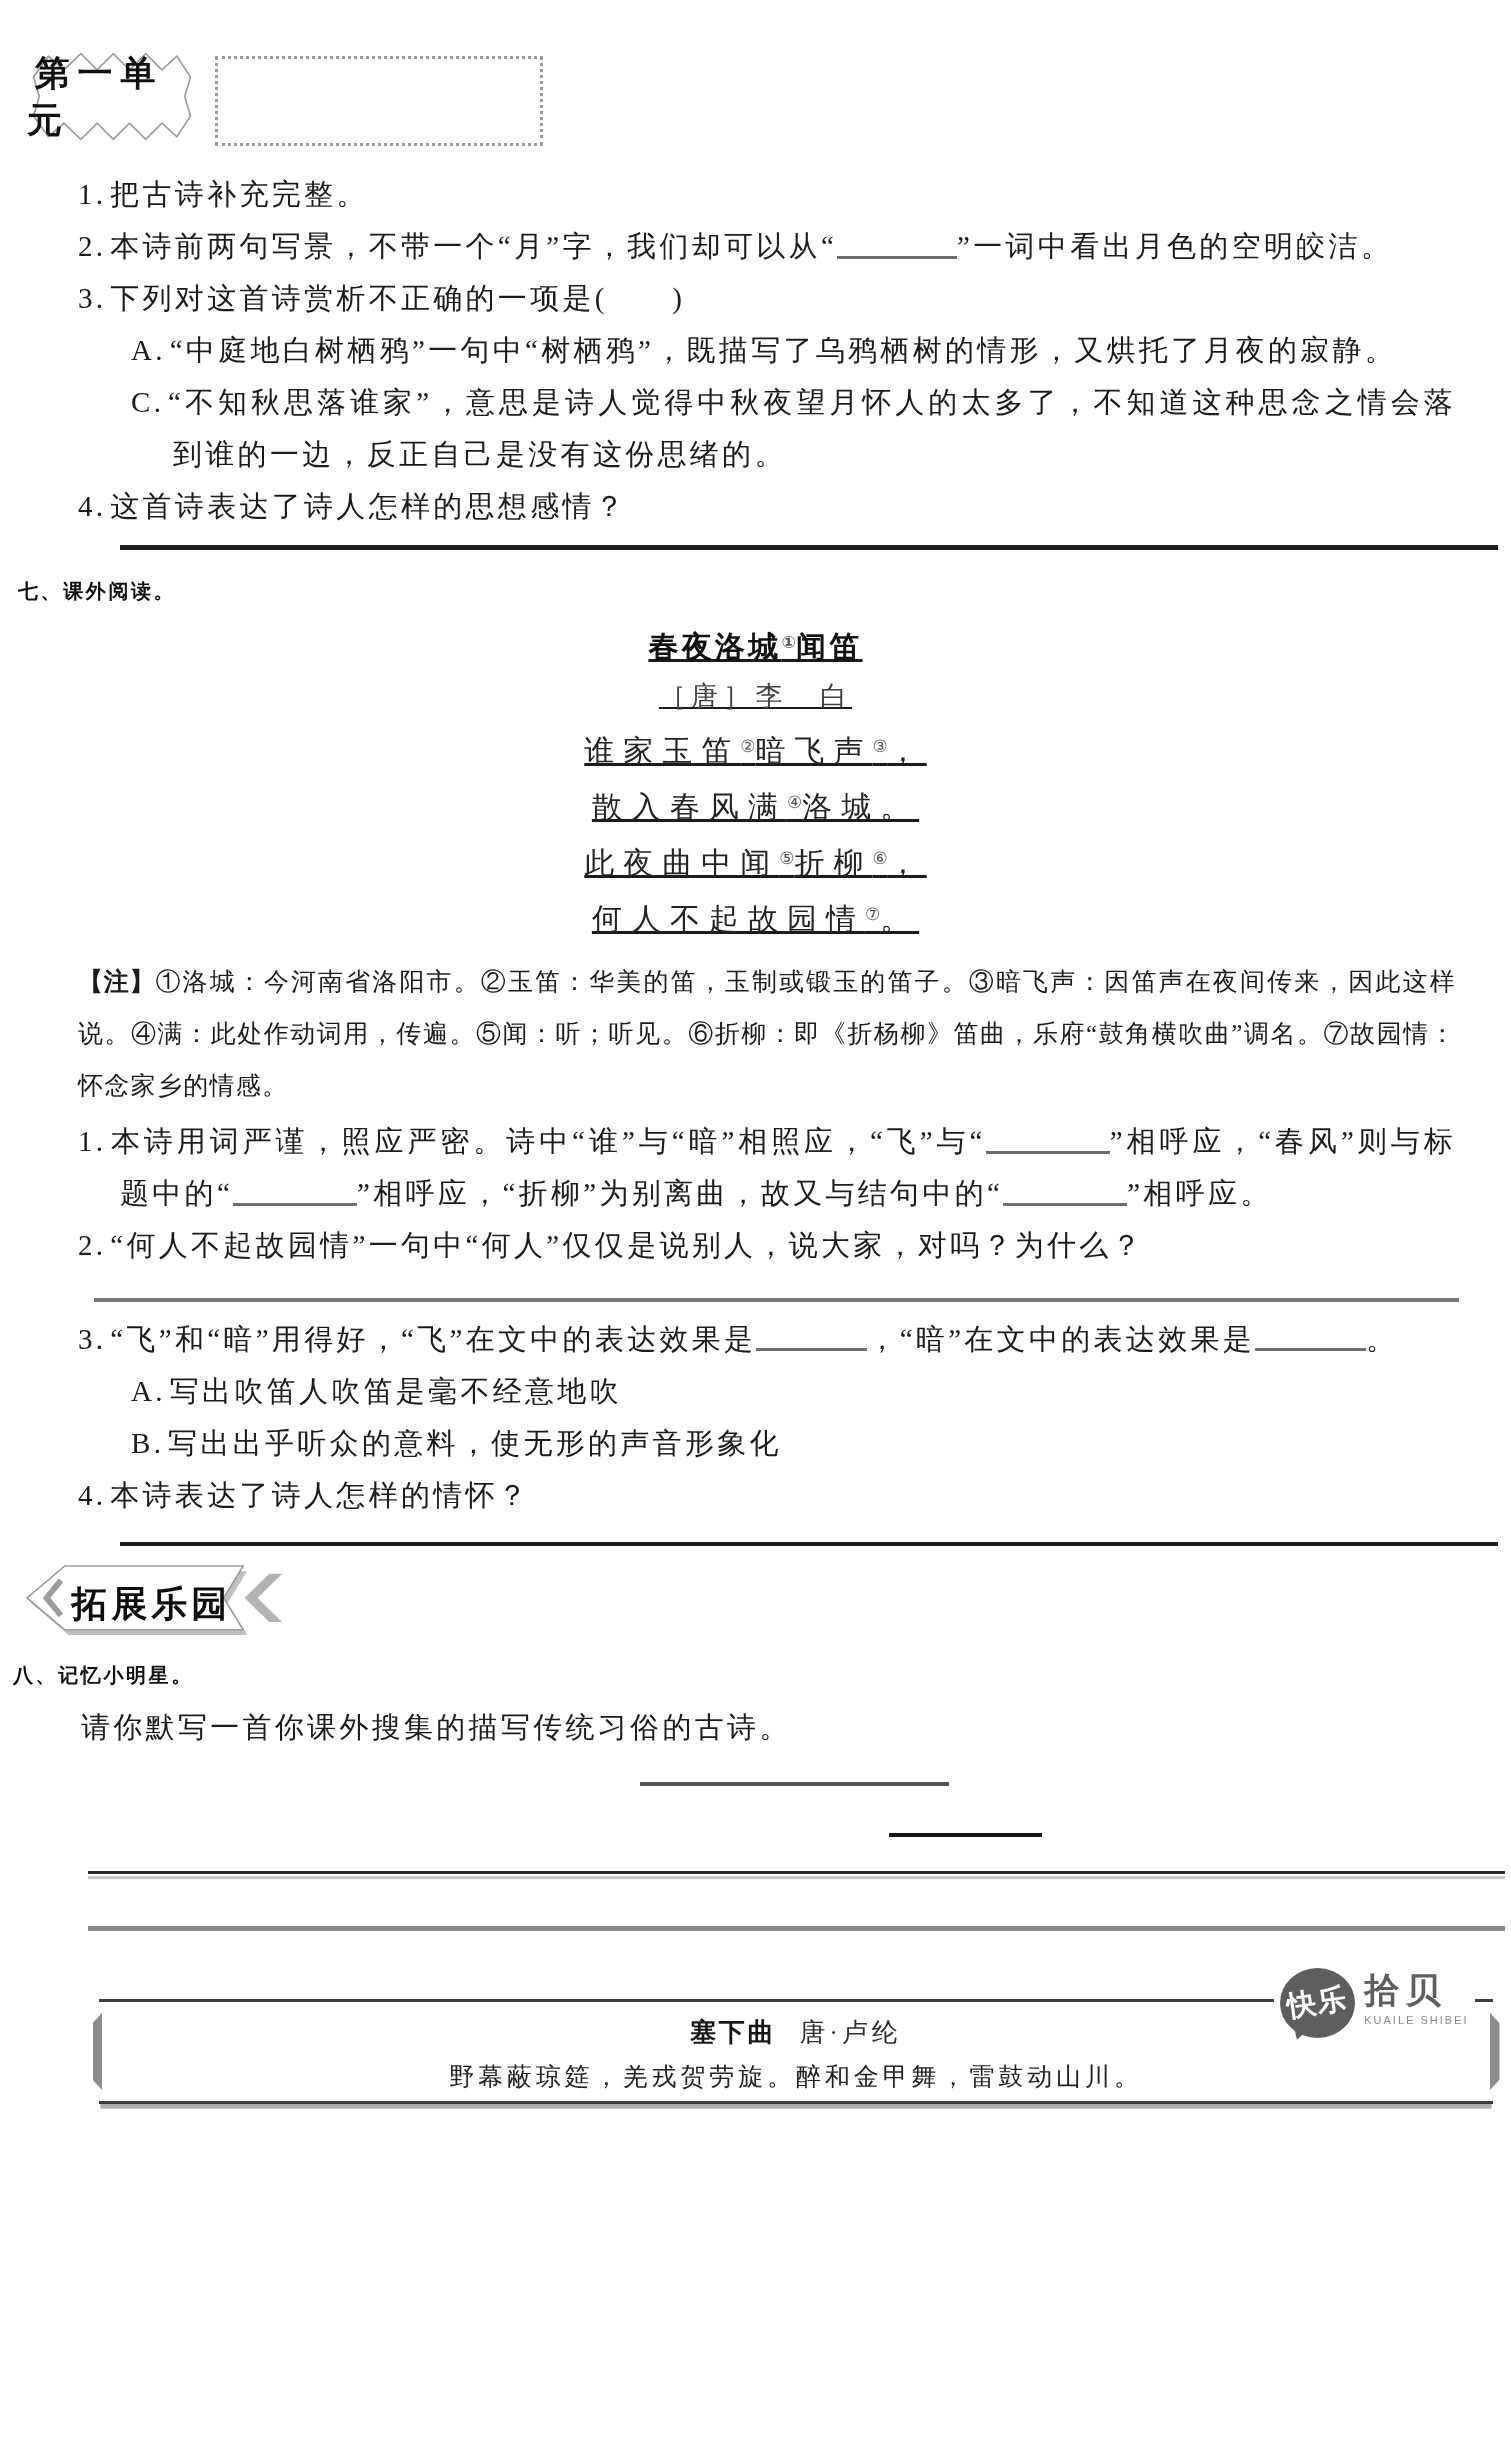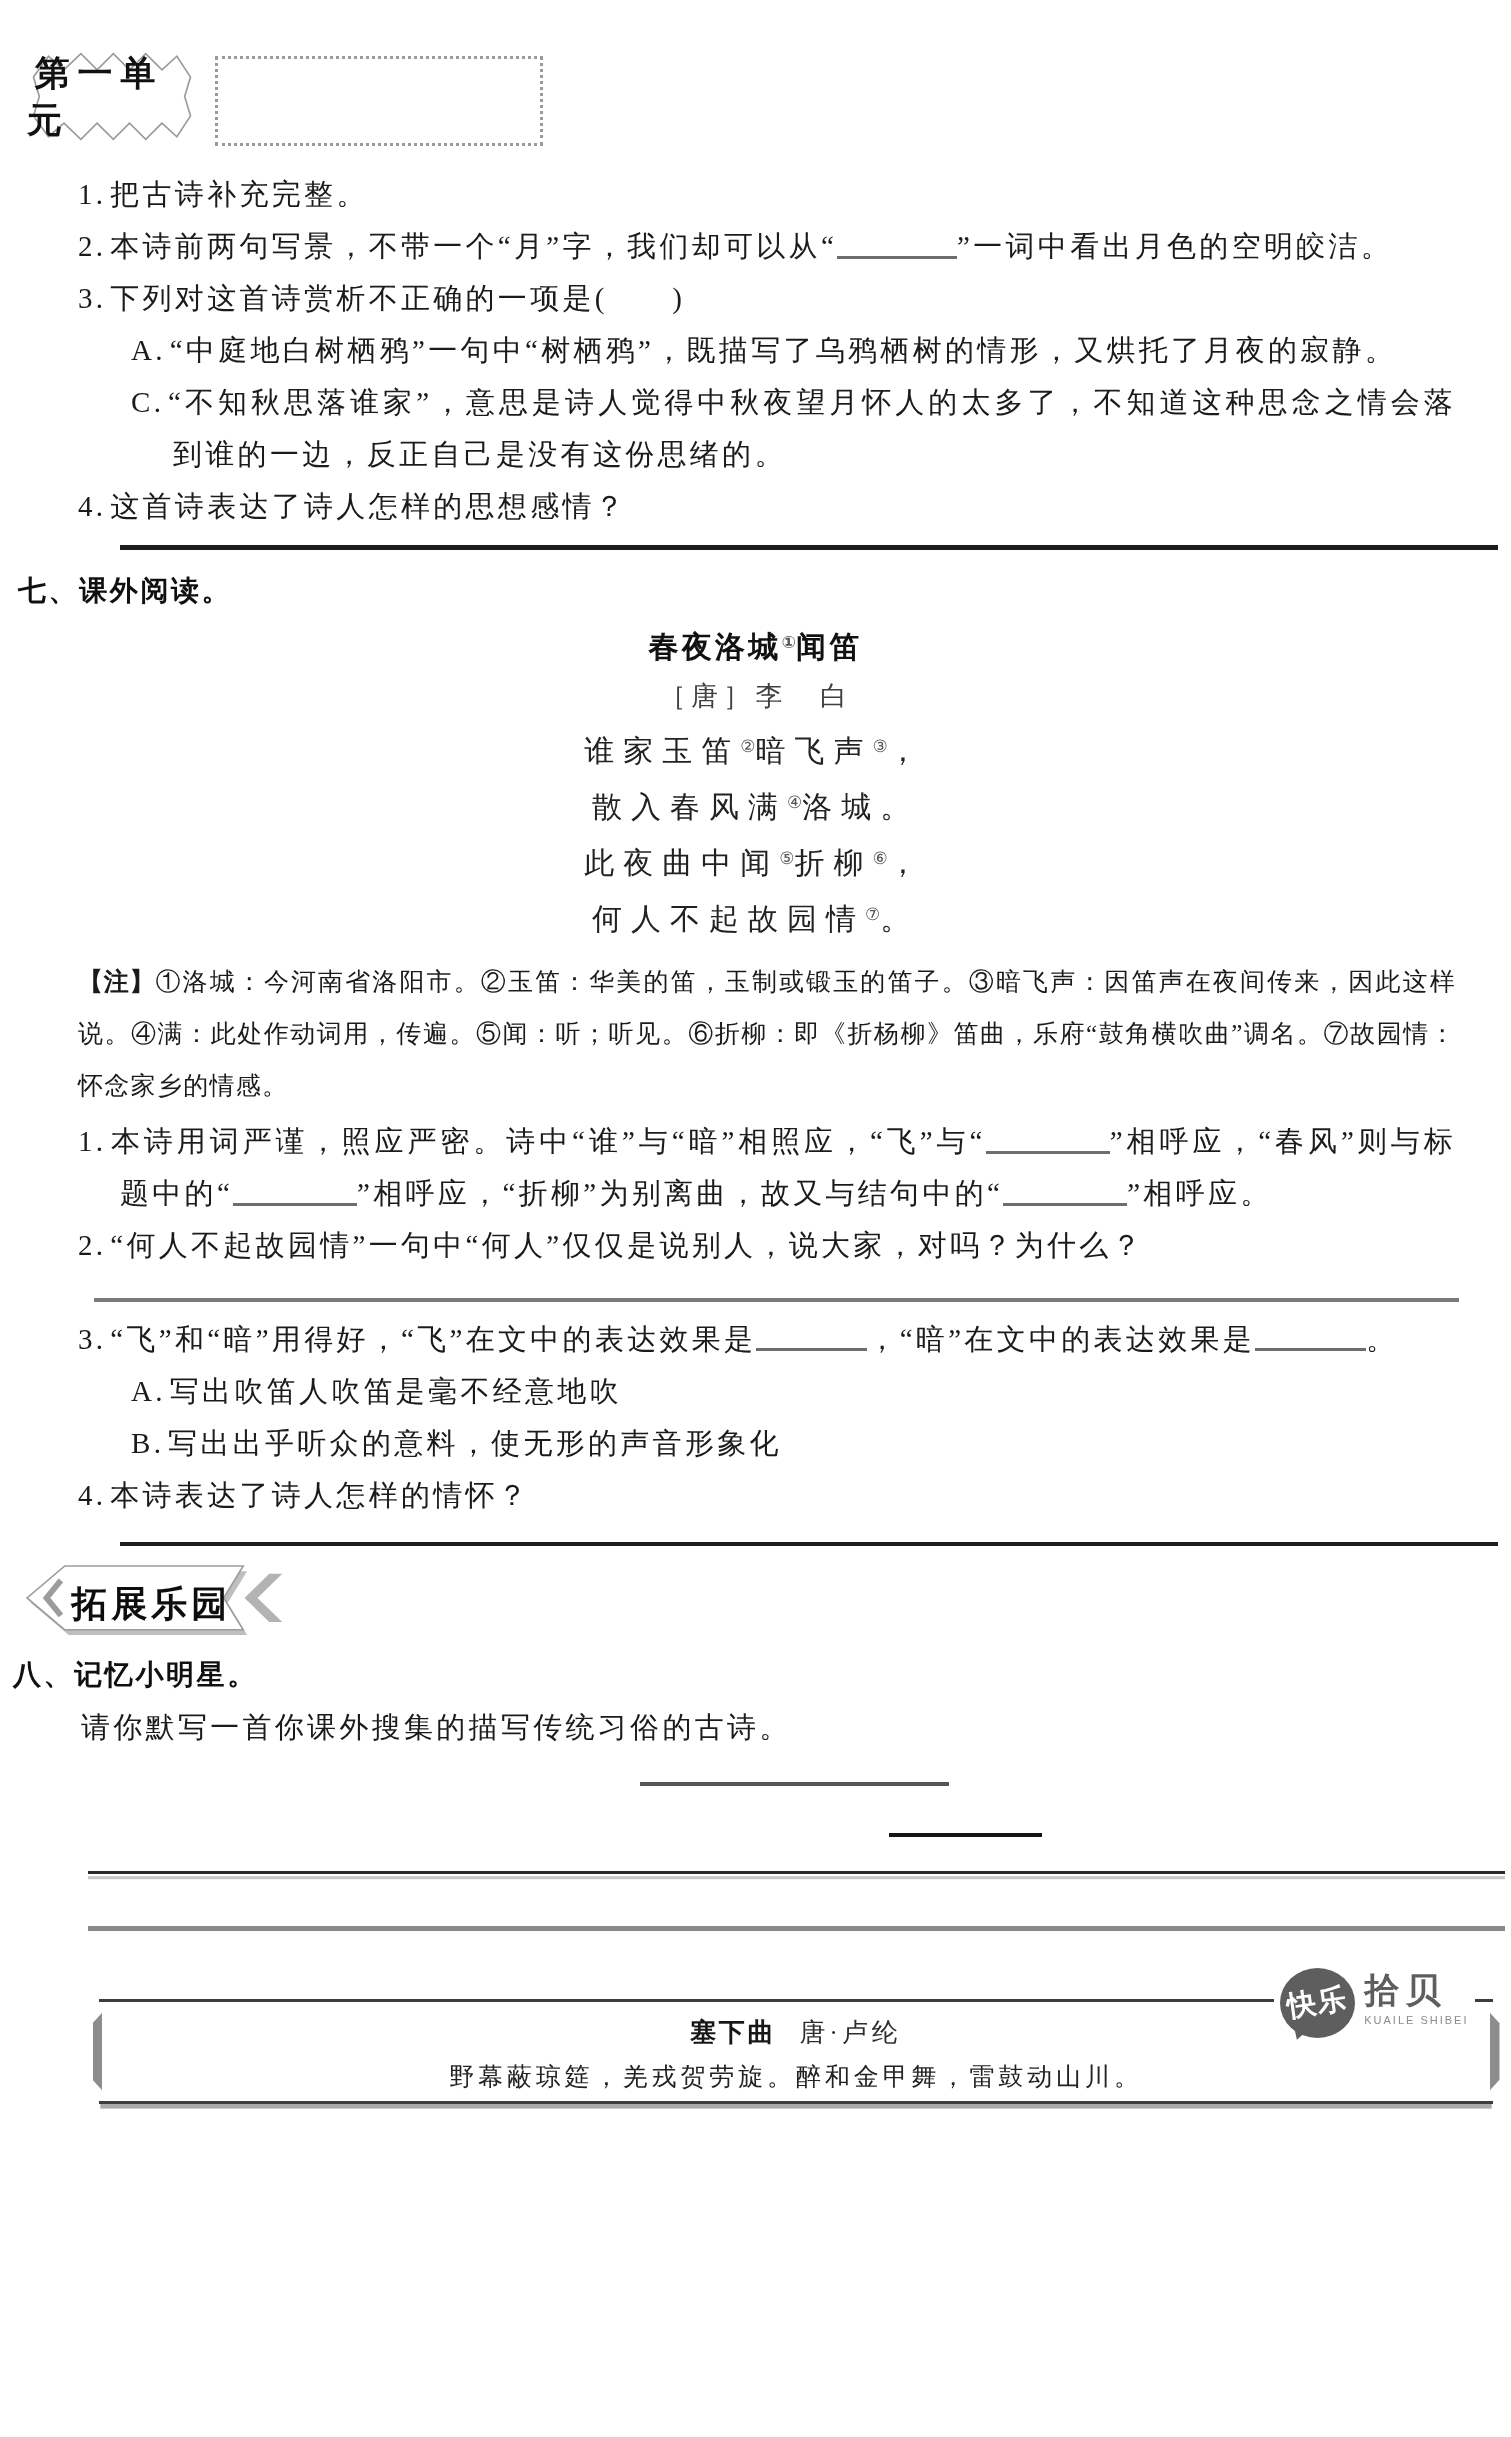--- a/index.html
+++ b/index.html
@@ -43,27 +43,27 @@
   .divider1 { margin-top:13px; }
   .divider2 { margin-top:21px; }
   .ans-line { height:3.9px; background:#7a7a7a; width:1365px; margin:27px 0 0 16.3px; }
   .short-line-1 { height:3.3px; background:#555; width:309px; margin:29px 0 0 640px; }
   .short-line-2 { height:3.9px; background:#161616; width:153px; margin:47px 0 0 889px; }
   .long-line-1 { height:3.9px; background:#2b2b2b; width:1417px; margin:34px 0 0 88px; box-shadow:0 5.2px 0 0 #c6c6c6; }
   .long-line-2 { height:4.6px; background:#8a8a8a; width:1417px; margin:52px 0 0 88px; }
   
   .sec-heading {
     font-family:"Liberation Sans","DejaVu Sans",sans-serif; font-weight:bold;
-    font-size:28px; line-height:52px; letter-spacing:2.6px; color:#101010;
+    font-size:20px; line-height:52px; letter-spacing:2.6px; color:#101010;
     padding-left:18px;
   }
   .h7 { margin-top:15.6px; }
   .h8 { margin-top:10.4px; padding-left:13px; }
   
-  .poem-block { text-align:center; }
+  .poem-block { text-align:center;text-decoration:underline; }
   .poem-title {
     font-family:"Liberation Sans","DejaVu Sans",sans-serif; font-weight:bold;
     font-size:30px; line-height:51px; letter-spacing:3.3px; color:#111;
   }
   .poem-title sup, .psup {
     font-size:17px; color:#555; vertical-align:9px; letter-spacing:0;
   }
   .poem-author { font-size:27px; line-height:49px; letter-spacing:5.2px; color:#404040; }
   .poem-line { font-size:30px; line-height:52px; letter-spacing:9px; color:#222; }
   

